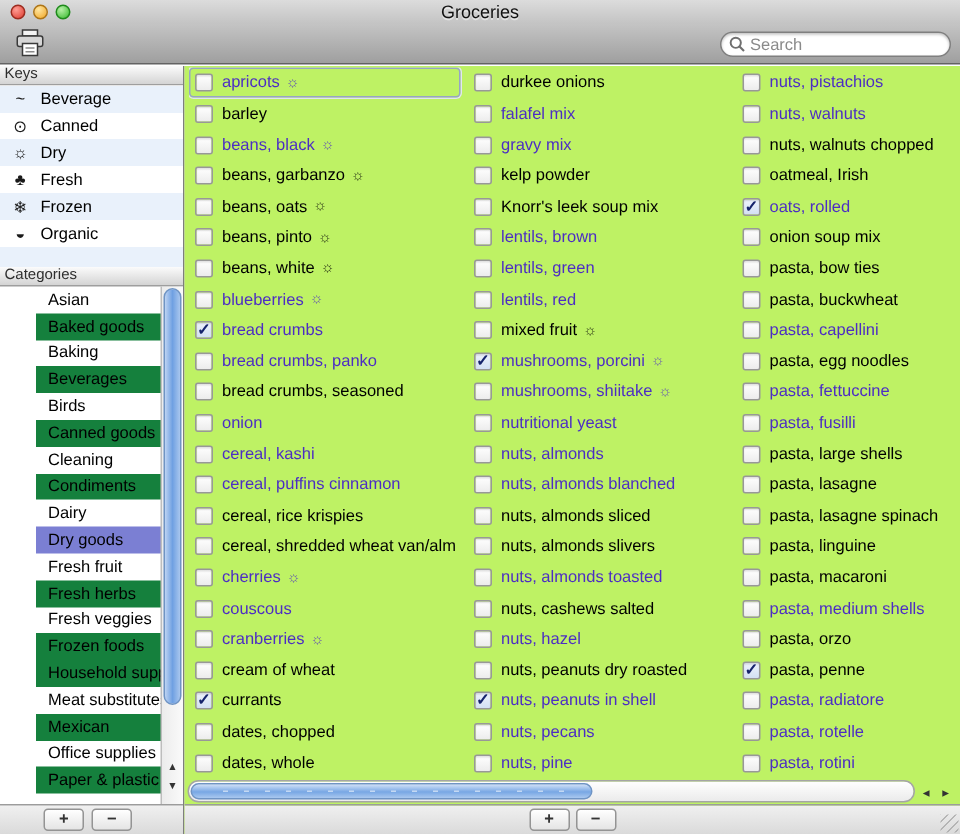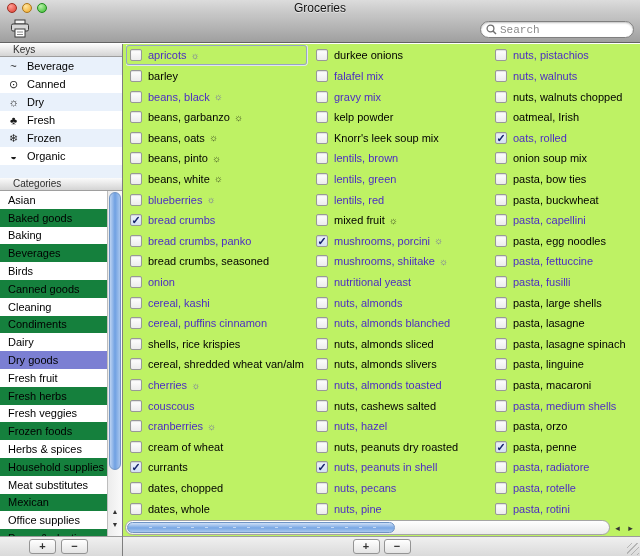--- a/index.html
+++ b/index.html
@@ -11,34 +11,34 @@
   }
   
   .titlebar { height:16px; background:linear-gradient(#dcdcdc,#c3c3c3); position:relative; }
   .lights { position:absolute; left:7px; top:3px; display:flex; gap:5px; }
   .light { width:10px; height:10px; border-radius:50%; }
   .light.red { background:radial-gradient(circle at 35% 30%, #ff9d94, #dd3c30); border:1px solid #9c2c20; }
   .light.yellow { background:radial-gradient(circle at 35% 30%, #ffe6a0, #f0a625); border:1px solid #ad7518; }
   .light.green { background:radial-gradient(circle at 35% 30%, #b8f0a8, #35ba2c); border:1px solid #1f8a1c; }
   .title { text-align:center; font-size:12px; line-height:16px; color:#111; text-shadow:0 1px 0 rgba(255,255,255,.5); }
   
-  .toolbar { height:27px; background:linear-gradient(#c4c4c4,#9f9f9f); border-bottom:1px solid #636363; position:relative;font-family:Liberation Mono, monospace; }
+  .toolbar { height:27px; background:linear-gradient(#c4c4c4,#9f9f9f); border-bottom:1px solid #636363; position:relative; }
   .print-btn { position:absolute; left:8px; top:3px; width:24px; height:21px; background:none; border:none; padding:0; cursor:pointer; }
   .search { position:absolute; right:6px; top:5px; width:154px; height:17px; border:1px solid #7f7f7f; border-radius:9px; background:#fff; display:flex; align-items:center; padding-left:5px; box-shadow:inset 0 1px 2px rgba(0,0,0,.25); }
   .search-ph { color:#8a8a8a; font-size:11px; margin-left:3px; }
   
   .content { position:absolute; top:44px; left:0; right:0; bottom:0; display:flex; }
   .sidebar { width:123px; border-right:1px solid #7e7e7e; position:relative; background:#fff; flex:none; }
-  .s-header { height:13px; background:linear-gradient(#fbfbfb,#d4d4d4); border-bottom:1px solid #9e9e9e; font-size:10px; color:#2e2e2e; padding-left:13px; line-height:12px; }
+  .s-header { height:13px; background:linear-gradient(#fbfbfb,#d4d4d4); border-bottom:1px solid #9e9e9e; font-size:10px; color:#2e2e2e; padding-left:3px; line-height:12px; }
   .keys-list { height:121px; background:repeating-linear-gradient(to bottom,#e9f1fb 0 18px,#ffffff 18px 36px); }
   .key-row { height:18px; display:flex; align-items:center; font-size:11px; color:#000; }
   .key-icon { width:27px; text-align:center; font-size:11px; color:#1a1a1a; flex:none; }
   
   .cat-viewport { position:relative; height:calc(100% - 167px); overflow:hidden; }
-  .cat-rows { position:absolute; inset:0; }
+  .cat-rows { position:absolute; inset:0;padding-left:24px; }
   .cat-row { height:17.8px; font-size:11px; color:#000; padding-left:8px; display:flex; align-items:center; white-space:nowrap; }
   .cat-row.alt { background:#15803d; }
   .cat-row.selected { background:var(--selected); }
   .v-scrollbar { position:absolute; top:0; right:0; width:15px; height:100%; background:linear-gradient(to right,#ececec,#fafafa); border-left:1px solid #bdbdbd; }
   .v-thumb { position:absolute; top:1px; left:1px; right:1px; height:278px; border-radius:7px; background:linear-gradient(to right,#bdd3f2,#6fa0e2 50%,#a8c6ee); border:1px solid #6f94c4; }
   .v-arrows { position:absolute; bottom:5px; left:0; right:0; }
   .v-arrow { height:13px; text-align:center; font-size:7px; color:#333; line-height:13px; cursor:pointer; }
   
   .bottom-bar { position:absolute; bottom:0; left:0; right:0; height:20px; background:linear-gradient(#f0f0f0,#dadada); border-top:1px solid #9c9c9c; display:flex; align-items:center; }
   .pm-btn { width:27px; height:15px; font-size:11px; font-weight:bold; line-height:11px; color:#333; background:linear-gradient(#ffffff,#e4e4e4); border:1px solid #949494; border-radius:3px; margin-right:5px; padding:0; cursor:pointer; font-family:"Liberation Sans",sans-serif; }
@@ -140,21 +140,20 @@
             <div class="cat-row">Birds</div>
             <div class="cat-row alt">Canned goods</div>
             <div class="cat-row">Cleaning</div>
             <div class="cat-row alt">Condiments</div>
             <div class="cat-row">Dairy</div>
             <div class="cat-row alt selected">Dry goods</div>
             <div class="cat-row">Fresh fruit</div>
             <div class="cat-row alt">Fresh herbs</div>
             <div class="cat-row">Fresh veggies</div>
             <div class="cat-row alt">Frozen foods</div>
-            <div class="cat-row">Herbs &amp; spices</div>
             <div class="cat-row alt">Household supplies</div>
             <div class="cat-row">Meat substitutes</div>
             <div class="cat-row alt">Mexican</div>
             <div class="cat-row">Office supplies</div>
             <div class="cat-row alt">Paper &amp; plastic</div>
           </div>
         <div class="v-scrollbar">
           <div class="v-thumb"></div>
           <div class="v-arrows">
             <div class="v-arrow">▲</div>
@@ -229,21 +228,21 @@
             <div class="item-row">
               <span class="cb"></span>
               <span class="lbl purple">cereal, kashi</span>
             </div>
             <div class="item-row">
               <span class="cb"></span>
               <span class="lbl purple">cereal, puffins cinnamon</span>
             </div>
             <div class="item-row">
               <span class="cb"></span>
-              <span class="lbl">shells, rice krispies</span>
+              <span class="lbl">cereal, rice krispies</span>
             </div>
             <div class="item-row">
               <span class="cb"></span>
               <span class="lbl">cereal, shredded wheat van/alm</span>
             </div>
             <div class="item-row">
               <span class="cb"></span>
               <span class="lbl purple">cherries</span>
               <span class="dry p">☼</span>
             </div>

